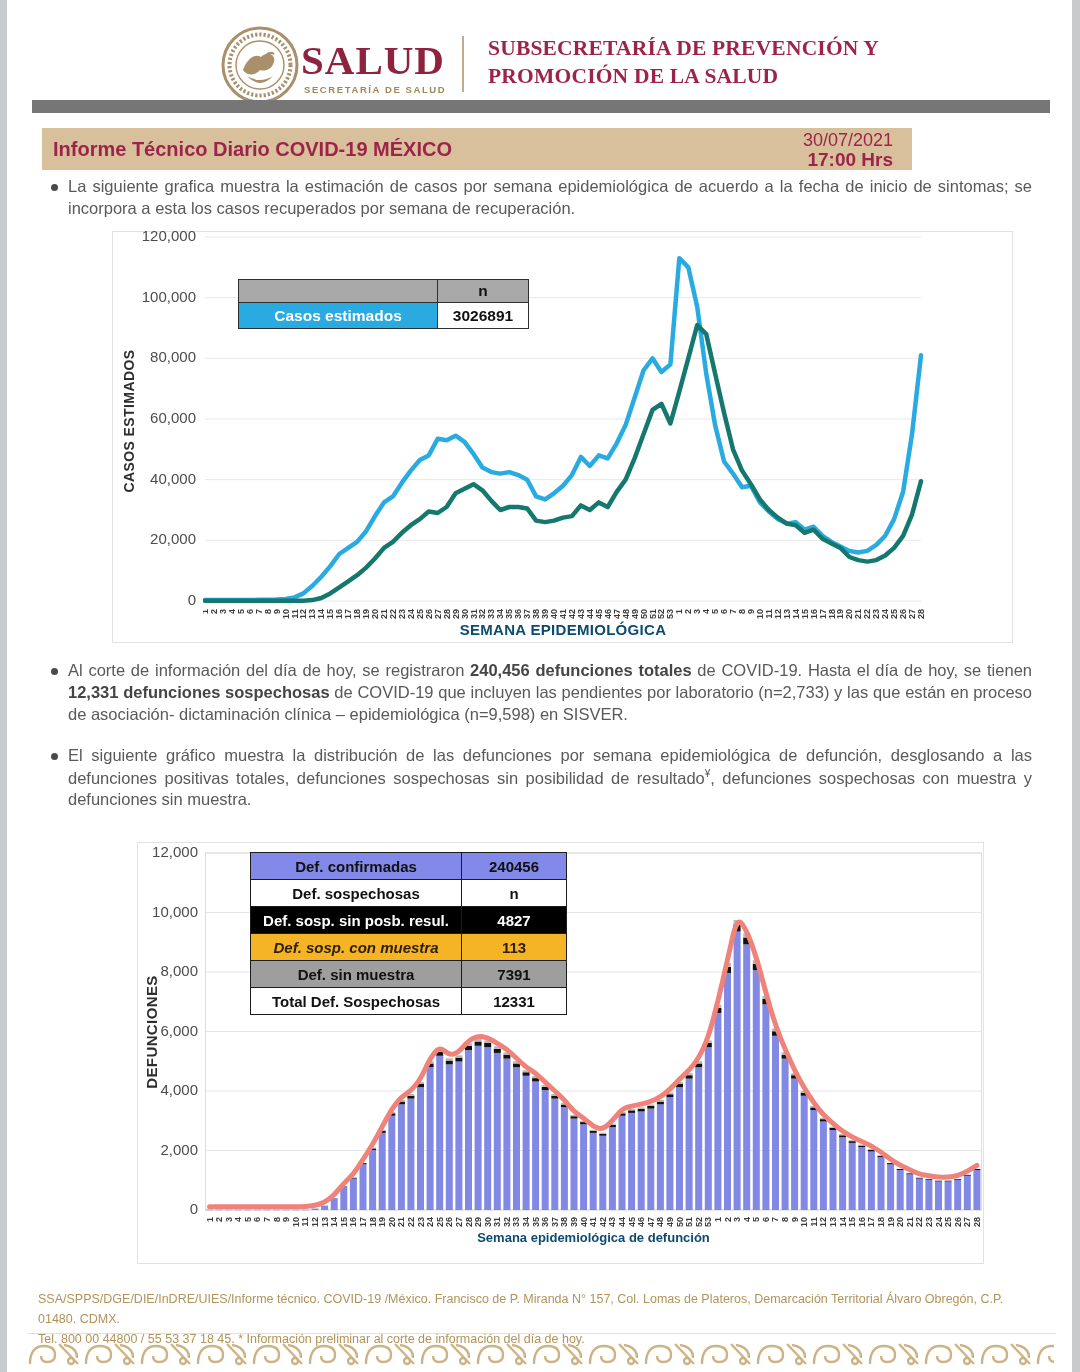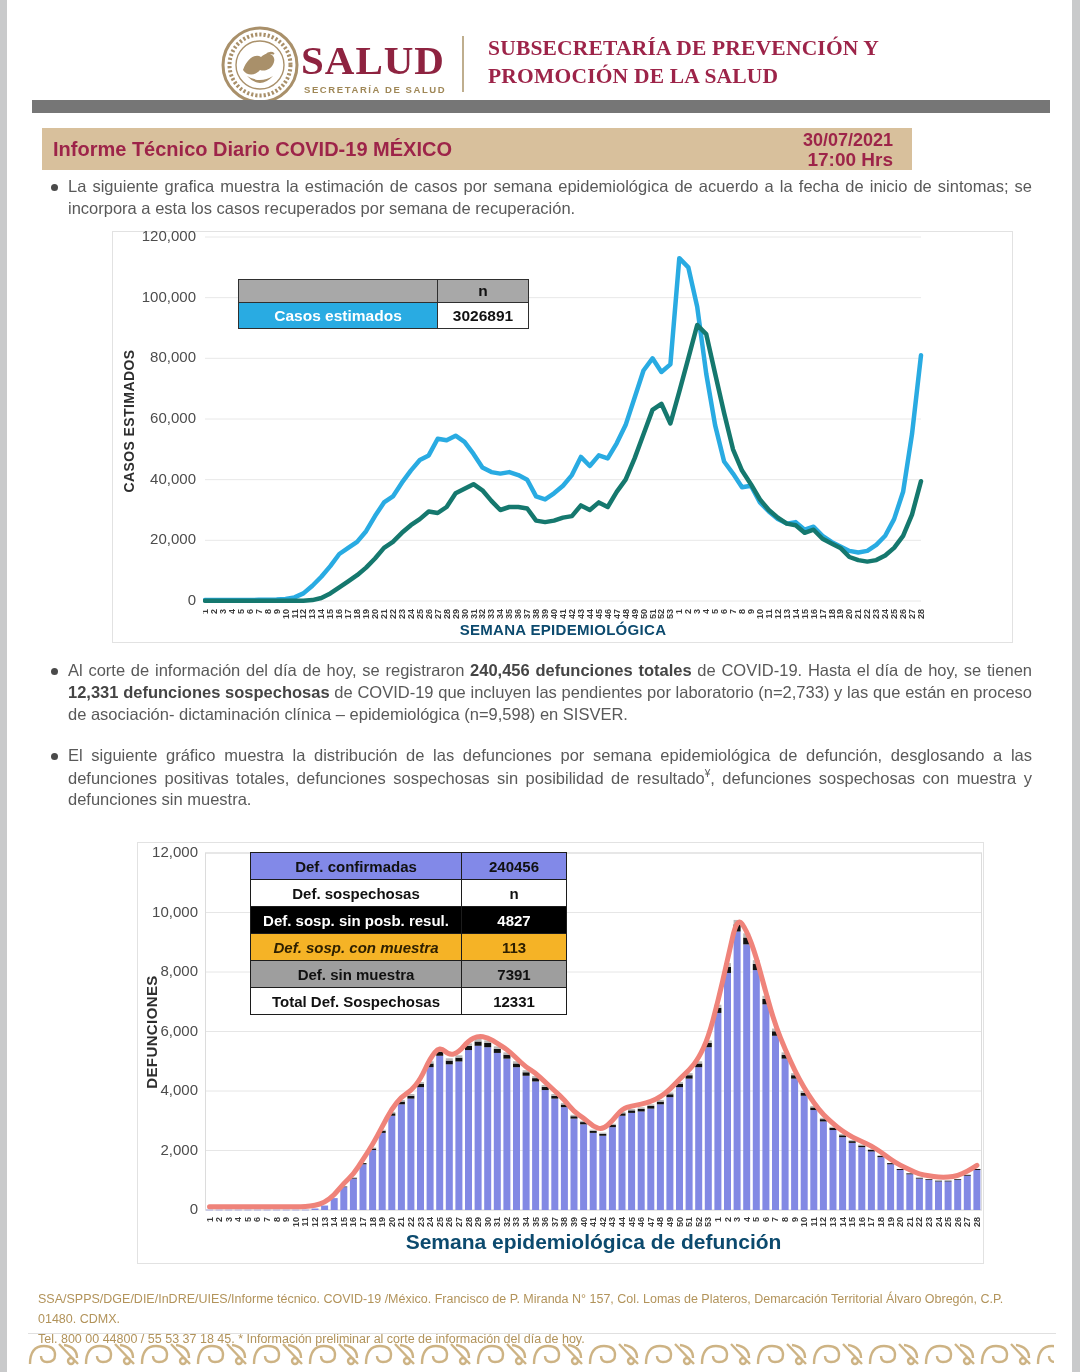--- a/index.html
+++ b/index.html
@@ -16,21 +16,21 @@
   .brand-sub{position:absolute;left:304px;top:84px;font-size:9.5px;font-weight:bold;color:#9f8756;letter-spacing:1.6px;}
   .hdr-divider{position:absolute;left:462px;top:36px;width:2px;height:56px;background:#bfae8e;}
   .org{position:absolute;left:488px;top:35px;font-family:"Liberation Serif","DejaVu Serif",serif;
        font-weight:bold;font-size:21.5px;color:#9d2449;line-height:1.3;letter-spacing:.2px;}
   .gray-bar{position:absolute;left:32px;top:100px;width:1018px;height:13px;background:#767676;}
 
   
   .title-bar{position:absolute;left:42px;top:128px;width:870px;height:42px;background:#d8c09c;}
   .doc-title{position:absolute;left:11px;top:0;line-height:42px;font-size:20px;font-weight:bold;color:#9d2449;}
   .datetime{position:absolute;right:19px;top:2px;text-align:right;color:#9d2449;}
-  .dt-date{font-size:18px;font-weight:bold;line-height:21px;}
+  .dt-date{font-size:18px;font-weight:normal;line-height:21px;}
   .dt-time{font-size:19px;font-weight:bold;line-height:17px;}
 
   
   .bullet{position:absolute;left:44px;width:988px;color:#595959;font-size:16.5px;line-height:1.32;}
   .bullet .dot{position:absolute;left:7px;top:8px;width:7px;height:7px;border-radius:50%;background:#4a4a4a;}
   .bullet p{margin:0;padding-left:24px;text-align:justify;}
   .bullet b{color:#454545;}
   .bullet sup{font-size:10px;}
   #bullet1{top:176px;}
   #bullet2{top:660px;}
@@ -46,21 +46,21 @@
   .yticks{position:absolute;}
   #c1yt{left:58px;top:231px;width:138px;height:412px;}
   #c2yt{left:58px;top:849px;width:140px;height:420px;}
   .ytick{position:absolute;right:0;font-size:15px;color:#4c4c4c;white-space:nowrap;}
   .axis-ylab{position:absolute;width:220px;height:20px;text-align:center;transform:rotate(-90deg);
              font-weight:bold;color:#2e2e2e;}
   #ylab1{left:21px;top:411px;font-size:14px;letter-spacing:.4px;}
   #ylab2{left:43px;top:1022px;font-size:15px;letter-spacing:.4px;}
   .axis-xlab{position:absolute;text-align:center;font-weight:bold;color:#0c4a6e;}
   #xlab1{left:205px;width:716px;top:621px;font-size:15px;letter-spacing:.3px;}
-  #xlab2{left:205px;width:777px;top:1230px;font-size:21px;}
+  #xlab2{left:205px;width:777px;top:1230px;font-size:13px;}
 
   
   table.legend{position:absolute;border-collapse:collapse;table-layout:fixed;}
   table.legend td{border:1.6px solid #2f2f2f;text-align:center;font-weight:bold;overflow:hidden;white-space:nowrap;}
   #legend1{left:238px;top:279px;}
   #legend1 td{font-size:15.5px;height:23px;}
   #legend1 .hdr td{background:#a8a8a8;height:20px;color:#111;}
   #legend1 .lab{width:196px;color:#fff;}
   #legend1 .val{width:88px;background:#fff;color:#111;}
   #legend2{left:250px;top:852px;}

